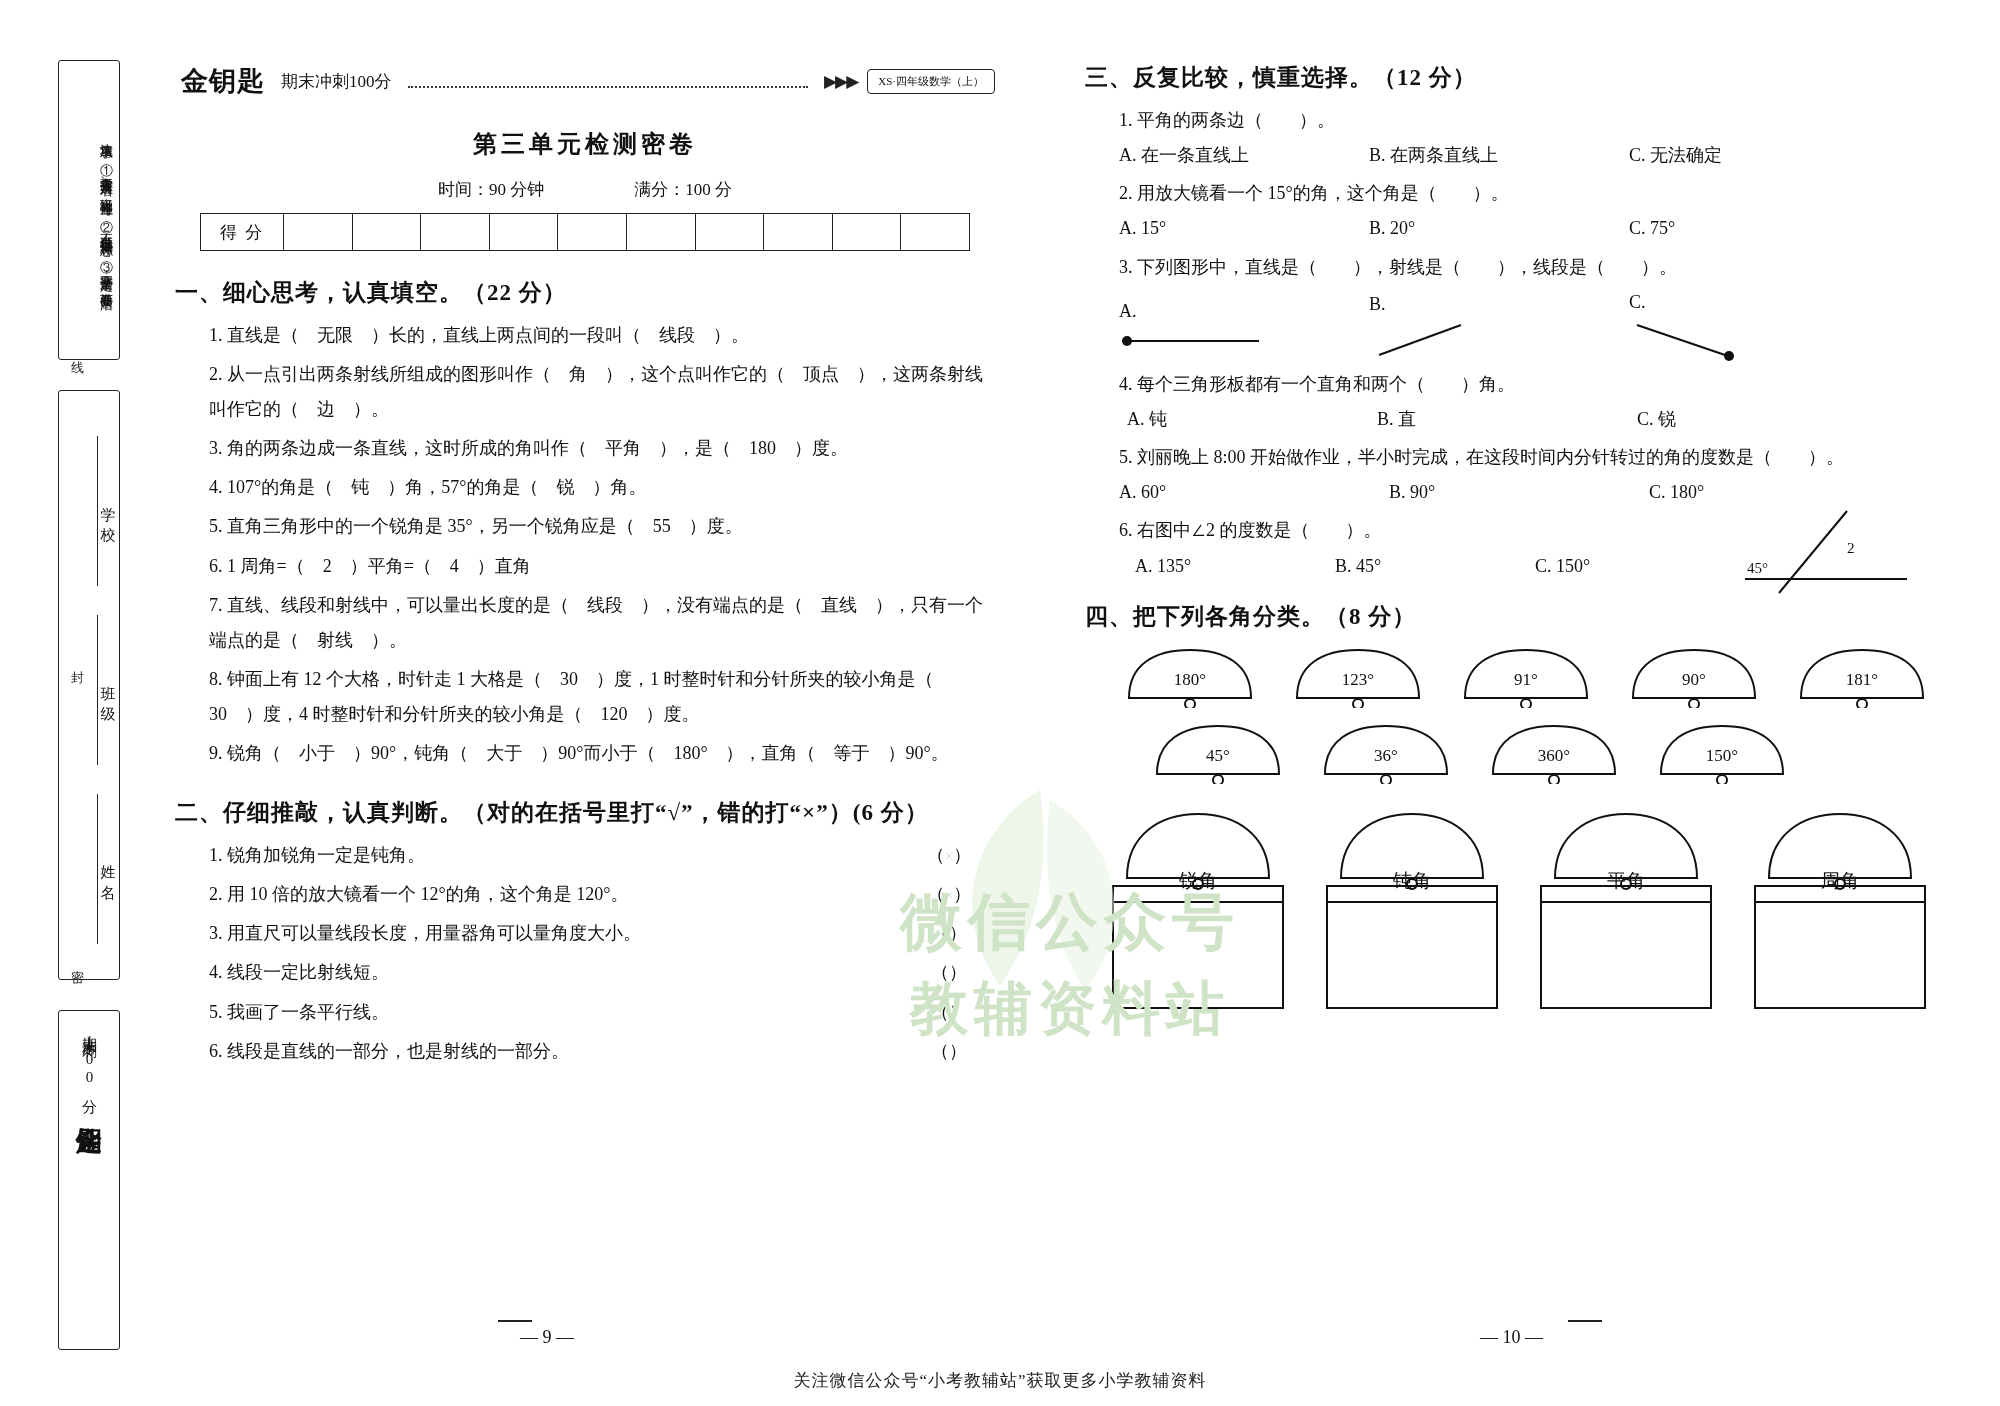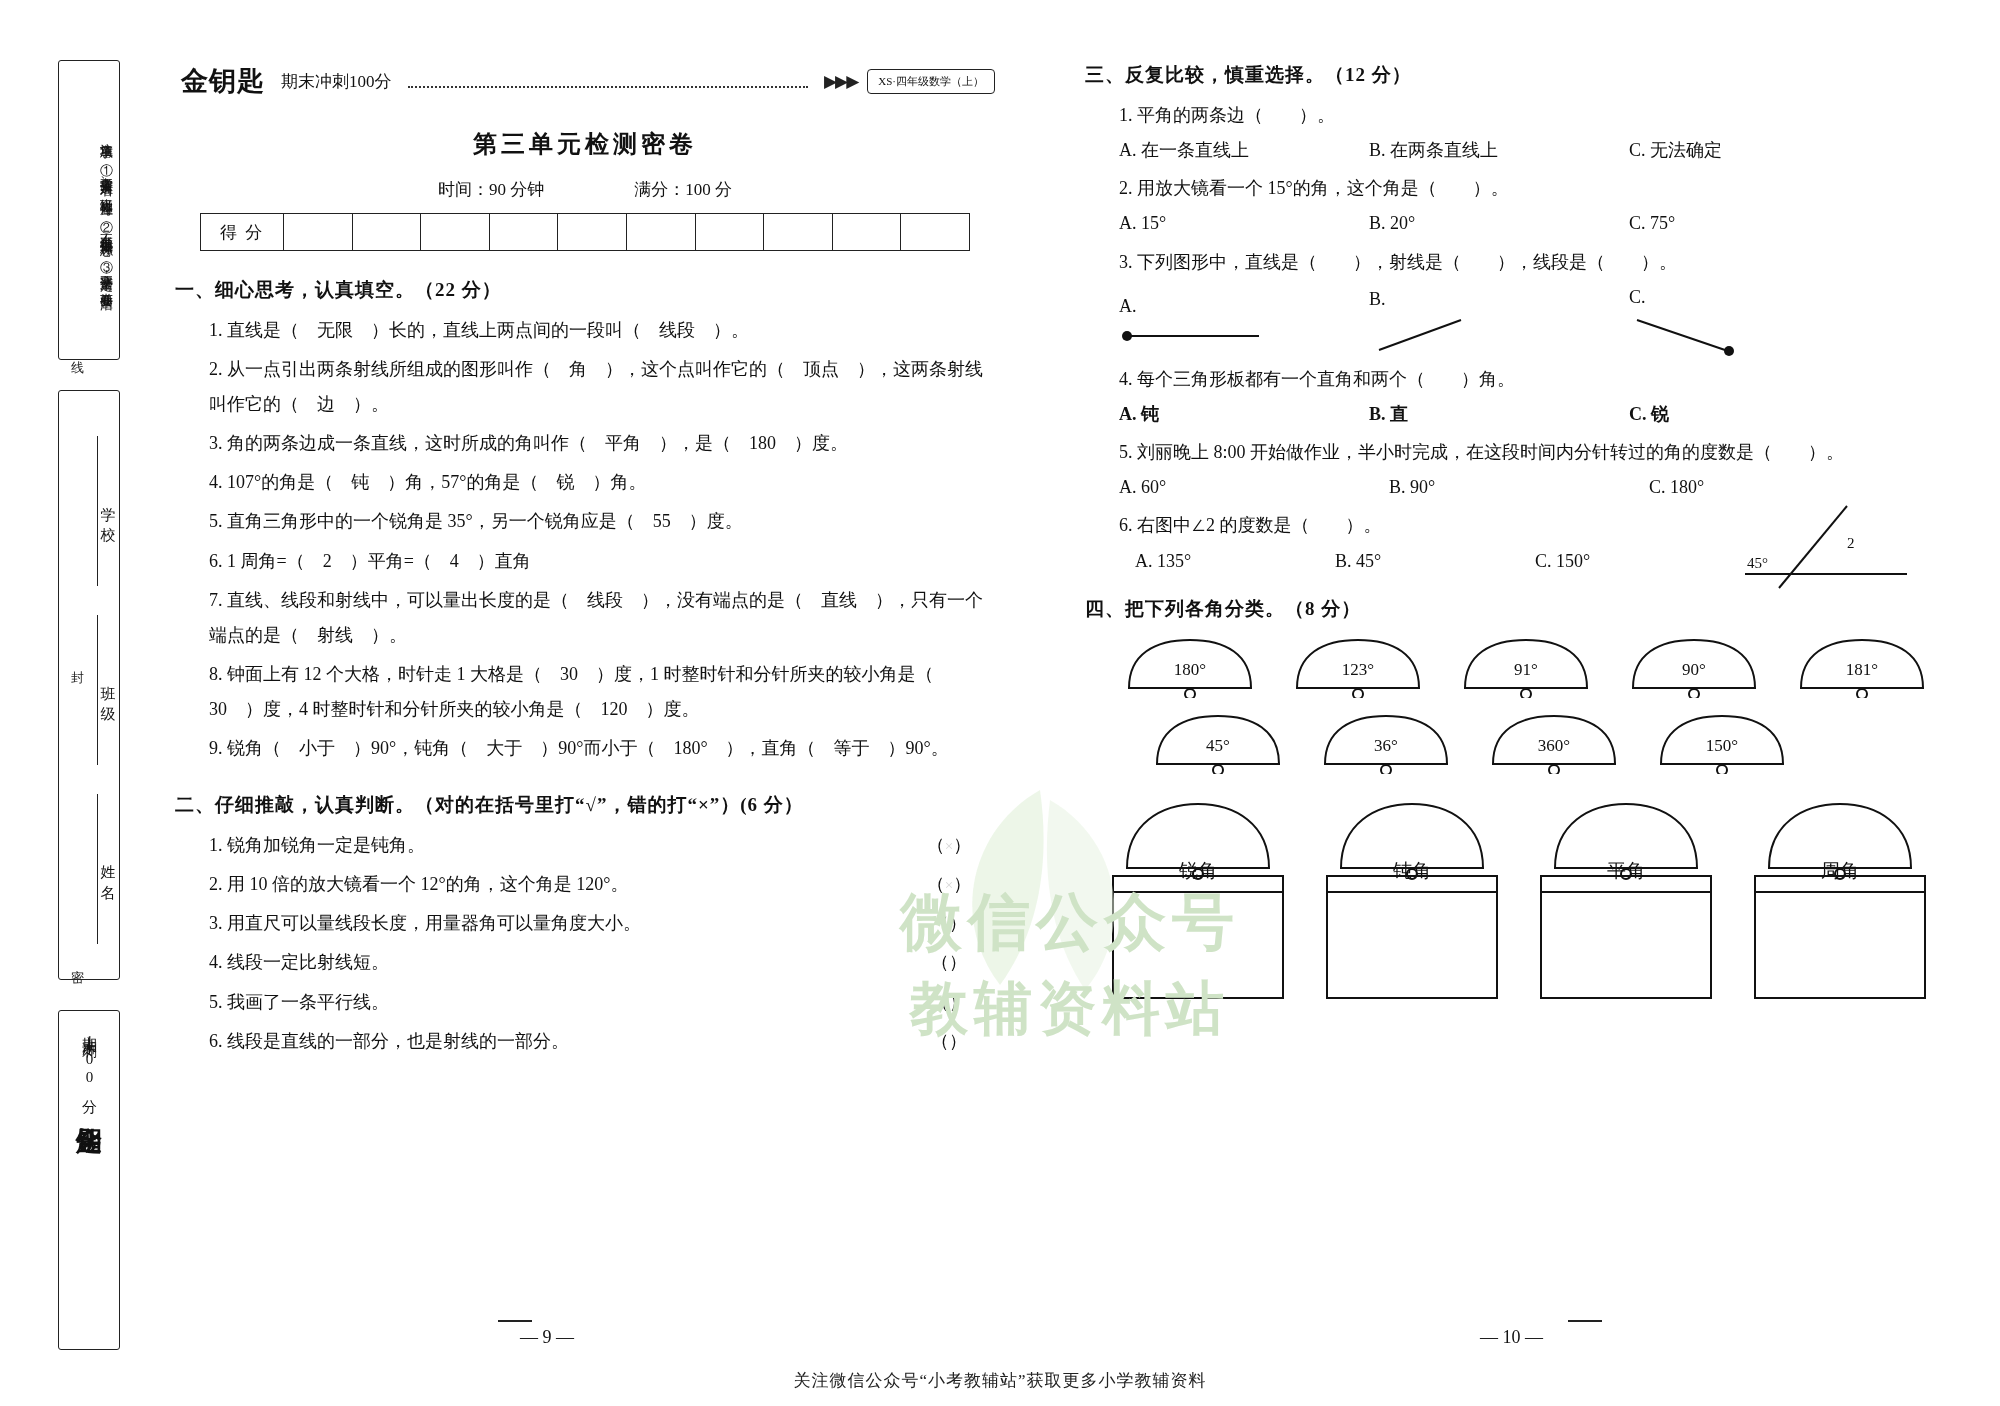--- a/index.html
+++ b/index.html
@@ -51,21 +51,21 @@
   .hdr .arrows{font-size:17px;letter-spacing:-2px;color:#222;}
   .hdr .subject{border:1.5px solid #222;border-radius:4px;padding:4px 10px;font-size:11px;white-space:nowrap;}
 
   .title{text-align:center;font-size:24px;font-weight:bold;letter-spacing:4px;margin:26px 0 6px;}
   .meta{display:flex;justify-content:center;gap:90px;font-size:17px;margin:18px 0 12px;}
 
   table.score{border-collapse:collapse;width:770px;margin:4px auto 0;}
   table.score td{border:1px solid #222;height:34px;text-align:center;font-size:17px;letter-spacing:2px;}
   table.score td.first{width:80px;}
 
-  h3.sec{font-size:19px;font-weight:bold;margin:26px 0 10px;letter-spacing:1px;}
+  h3.sec{font-size:23px;font-weight:bold;margin:26px 0 10px;letter-spacing:1px;}
   .colR h3.sec:first-child{margin-top:2px;}
 
   ol.qs{list-style:none;margin:0;padding:0;}
   ol.qs>li{font-size:18px;line-height:1.95;margin-bottom:4px;padding-left:34px;position:relative;}
   .ans{color:#d6d6d6;font-size:15px;}
 
   .tf-row{display:flex;align-items:flex-end;}
   .tf-row .txt{flex:1;}
   .tf-row .box{width:92px;text-align:center;}
 
@@ -266,21 +266,21 @@
             <svg width="120" height="44" viewBox="0 0 120 44">
               <line x1="8" y1="6" x2="96" y2="36" stroke="#111" stroke-width="2"></line>
               <circle cx="100" cy="37" r="5" fill="#111"></circle>
             </svg>
           </span>
         </div>
       </li>
 
       <li>
         <span>4. 每个三角形板都有一个直角和两个（　　）角。</span>
-        <div class="optline" style="margin-left:0;font-weight:bold;">
+        <div class="optline" style="margin-left:8px;">
           <span class="a">A. 钝</span>
           <span class="b">B. 直</span>
           <span class="c">C. 锐</span>
         </div>
       </li>
 
       <li>
         <span>5. 刘丽晚上 8:00 开始做作业，半小时完成，在这段时间内分针转过的角的度数是（　　）。</span>
         <div class="optline" style="margin-left:0;">
           <span class="a" style="width:270px">A. 60°</span>

